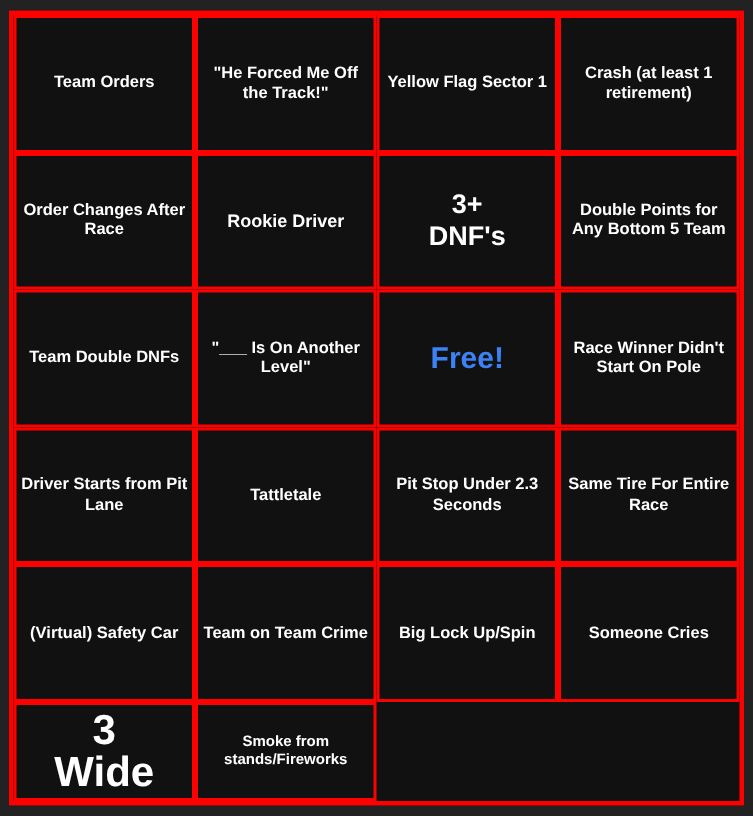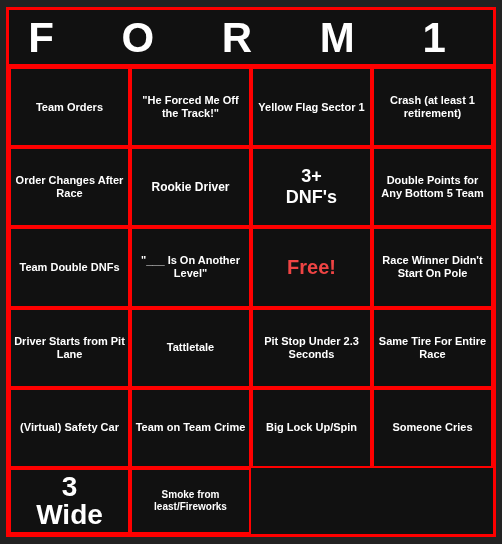--- a/index.html
+++ b/index.html
@@ -47,28 +47,27 @@
       justify-content: center;
       text-align: center;
       font-size: 11px;
       font-weight: bold;
       padding: 3px;
       line-height: 1.2;
     }
     .bingo-cell.free {
       font-size: 20px;
       font-weight: bold;
-      color: #ef4444;
+      color: #3b82f6;
     }
   </style>
 </head>
 <body>
 
 <div class="bingo-card">
-  <div class="bingo-title">F  O  R  M  1</div>
   <div class="bingo-grid">
 
     <div class="bingo-cell">
       <span>Team Orders</span>
     </div>
     <div class="bingo-cell">
       <span>"He Forced Me Off the Track!"</span>
     </div>
     <div class="bingo-cell">
       <span>Yellow Flag Sector 1</span>
@@ -125,17 +124,17 @@
     <div class="bingo-cell">
       <span>Big Lock Up/Spin</span>
     </div>
     <div class="bingo-cell">
       <span>Someone Cries</span>
     </div>
     <div class="bingo-cell" style="font-size:14px;">
       <span style="font-size:28px; font-weight:bold; display:block; line-height:1;">3<br>Wide</span>
     </div>
     <div class="bingo-cell" style="font-size:10px;">
-      <span>Smoke from least/Fireworks</span>
+      <span>Smoke from stands/Fireworks</span>
     </div>
 
   </div>
 </div>
 
 </body></html>

